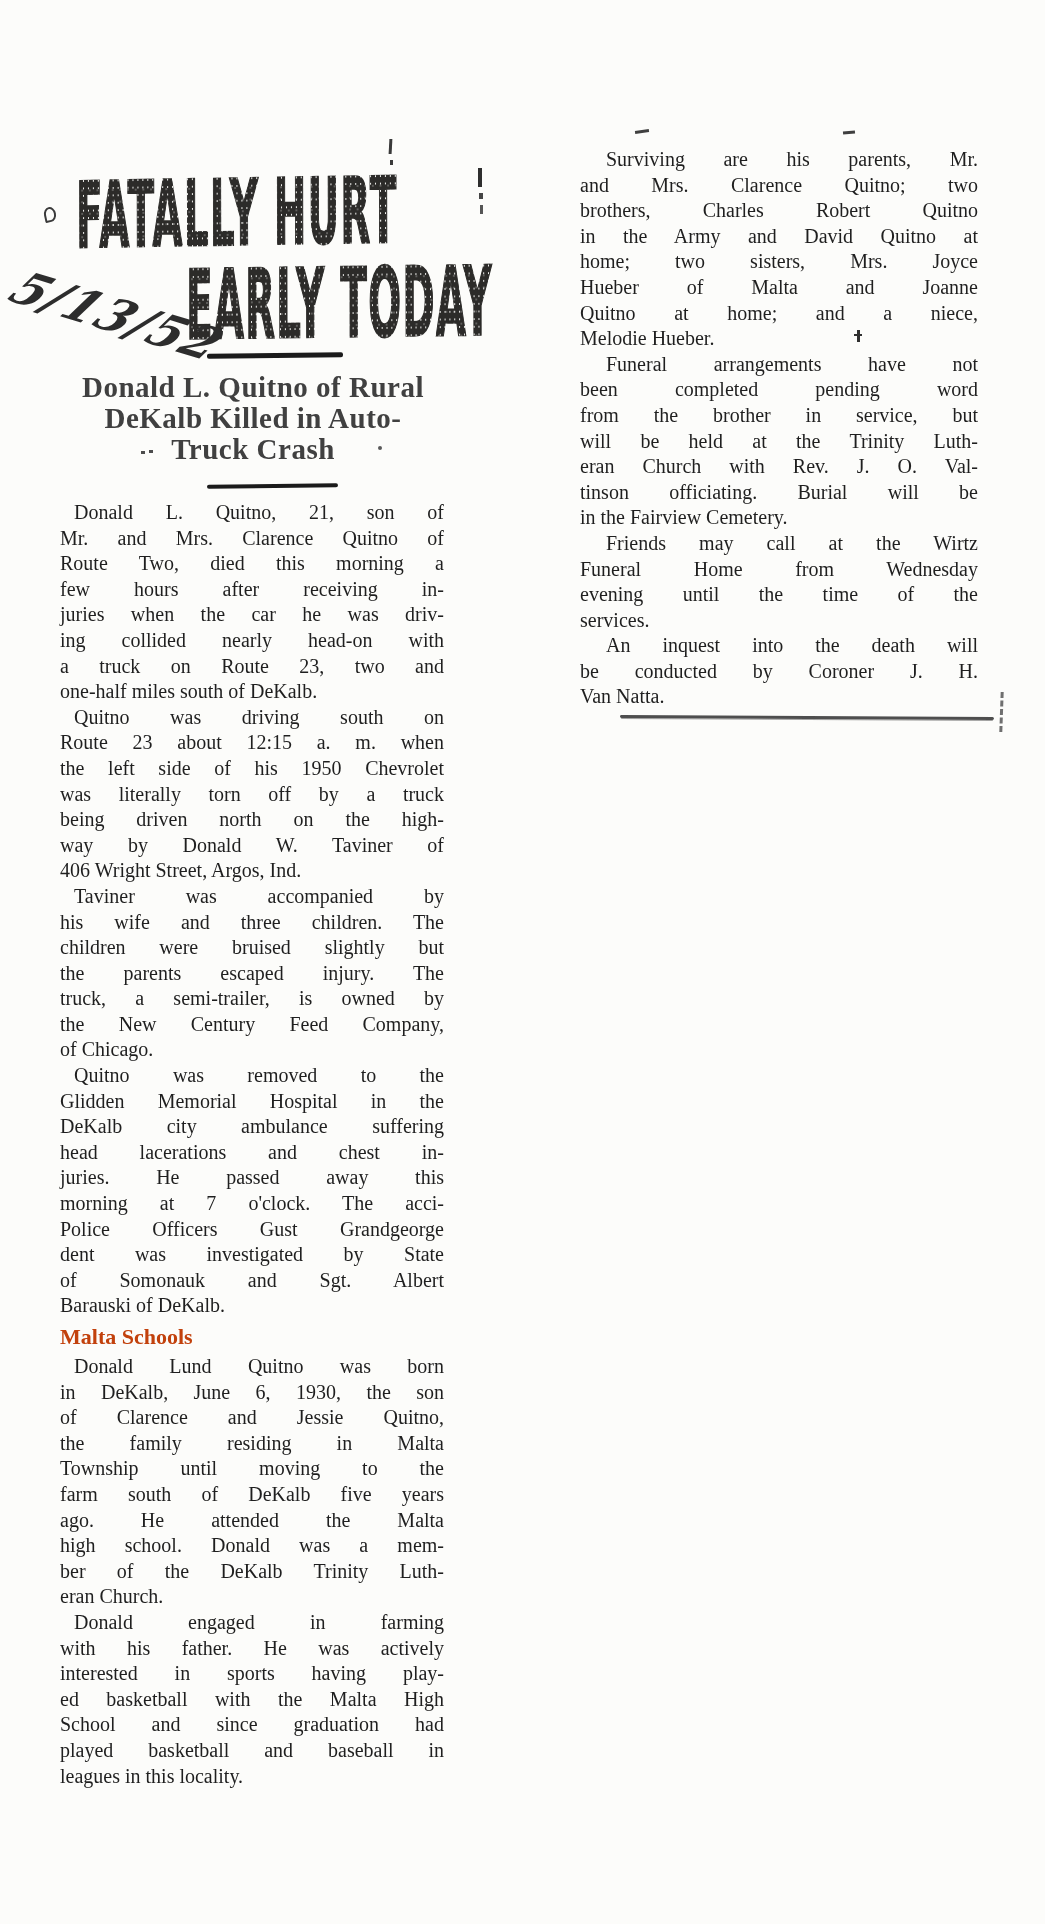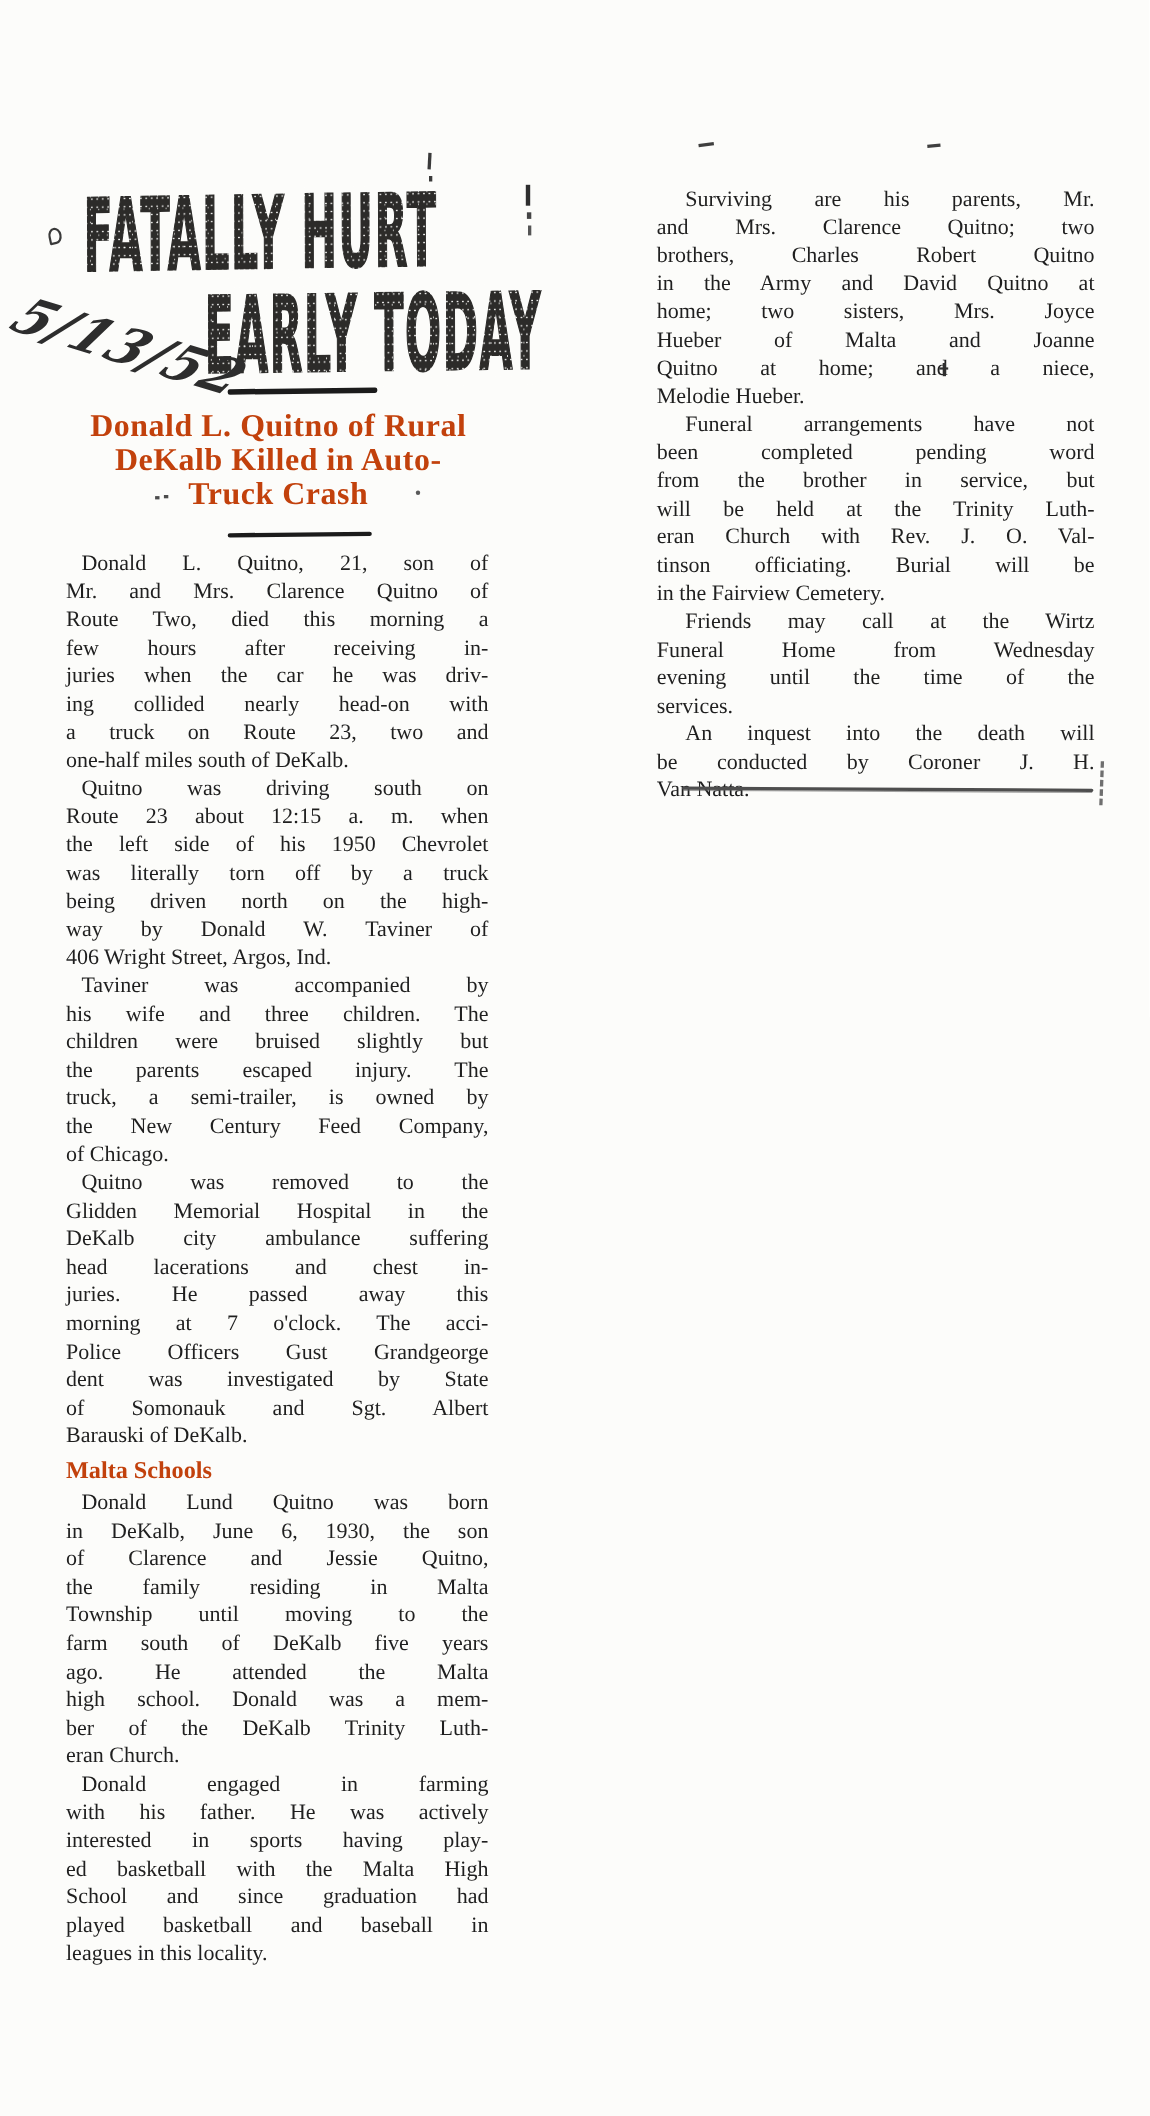--- a/index.html
+++ b/index.html
@@ -23,25 +23,25 @@
   .rule{position:absolute;background:var(--rule,#1b1b1b);border-radius:2px;}
   .rule1{left:207px;top:353px;width:136px;height:5px;transform:rotate(-0.7deg);}
   .rule2{left:207px;top:484px;width:131px;height:4px;transform:rotate(-0.6deg);}
   .endrule{position:absolute;left:620px;top:716px;width:374px;height:3px;
       background:var(--end_rule,#4e4e4e);transform:rotate(0.3deg);border-radius:2px;
       box-shadow:0 2px 0 -1px rgba(90,90,90,.55);}
   .vdash{position:absolute;left:1000px;top:692px;width:0;height:40px;
       border-right:3px dashed #6f6f6f;transform:rotate(2deg);}
   
   .subhead{position:absolute;left:55px;top:372px;width:396px;text-align:center;
-      font-weight:bold;font-size:29px;line-height:31px;color:#c2410c;letter-spacing:.5px;}
+      font-weight:bold;font-size:29px;line-height:31px;color:#404040;letter-spacing:.5px;}
   
   .col{position:absolute;font-size:20px;line-height:25.6px;color:var(--ink,#1f1f1f);}
   .col-left{left:60px;top:500px;width:384px;}
-  .col-right{left:597px;top:147px;width:398px;margin-top:22px;}
+  .col-right{left:580px;top:147px;width:398px;}
   .para{margin:0;}
   .tline{text-align:justify;text-align-last:justify;white-space:normal;}
   .tline.tlast{text-align-last:left;}
   .para .tline:first-child{text-indent:14px;}
   .col-right .para .tline:first-child{text-indent:26px;}
   .sectionhead{font-weight:bold;font-size:22px;text-align:left;line-height:26px;
       margin:5px 0 4px 0;color:#c2410c;}
   
   .mark{position:absolute;background:#3a3a3a;}
   .ring{position:absolute;left:44px;top:207px;width:8px;height:11px;background:transparent;

